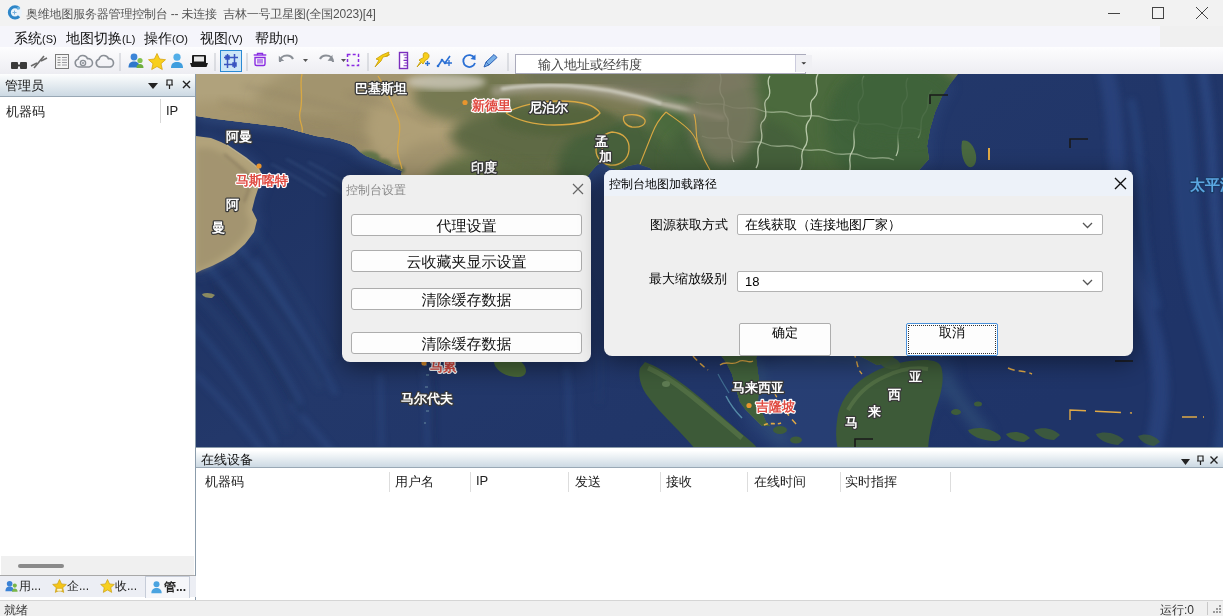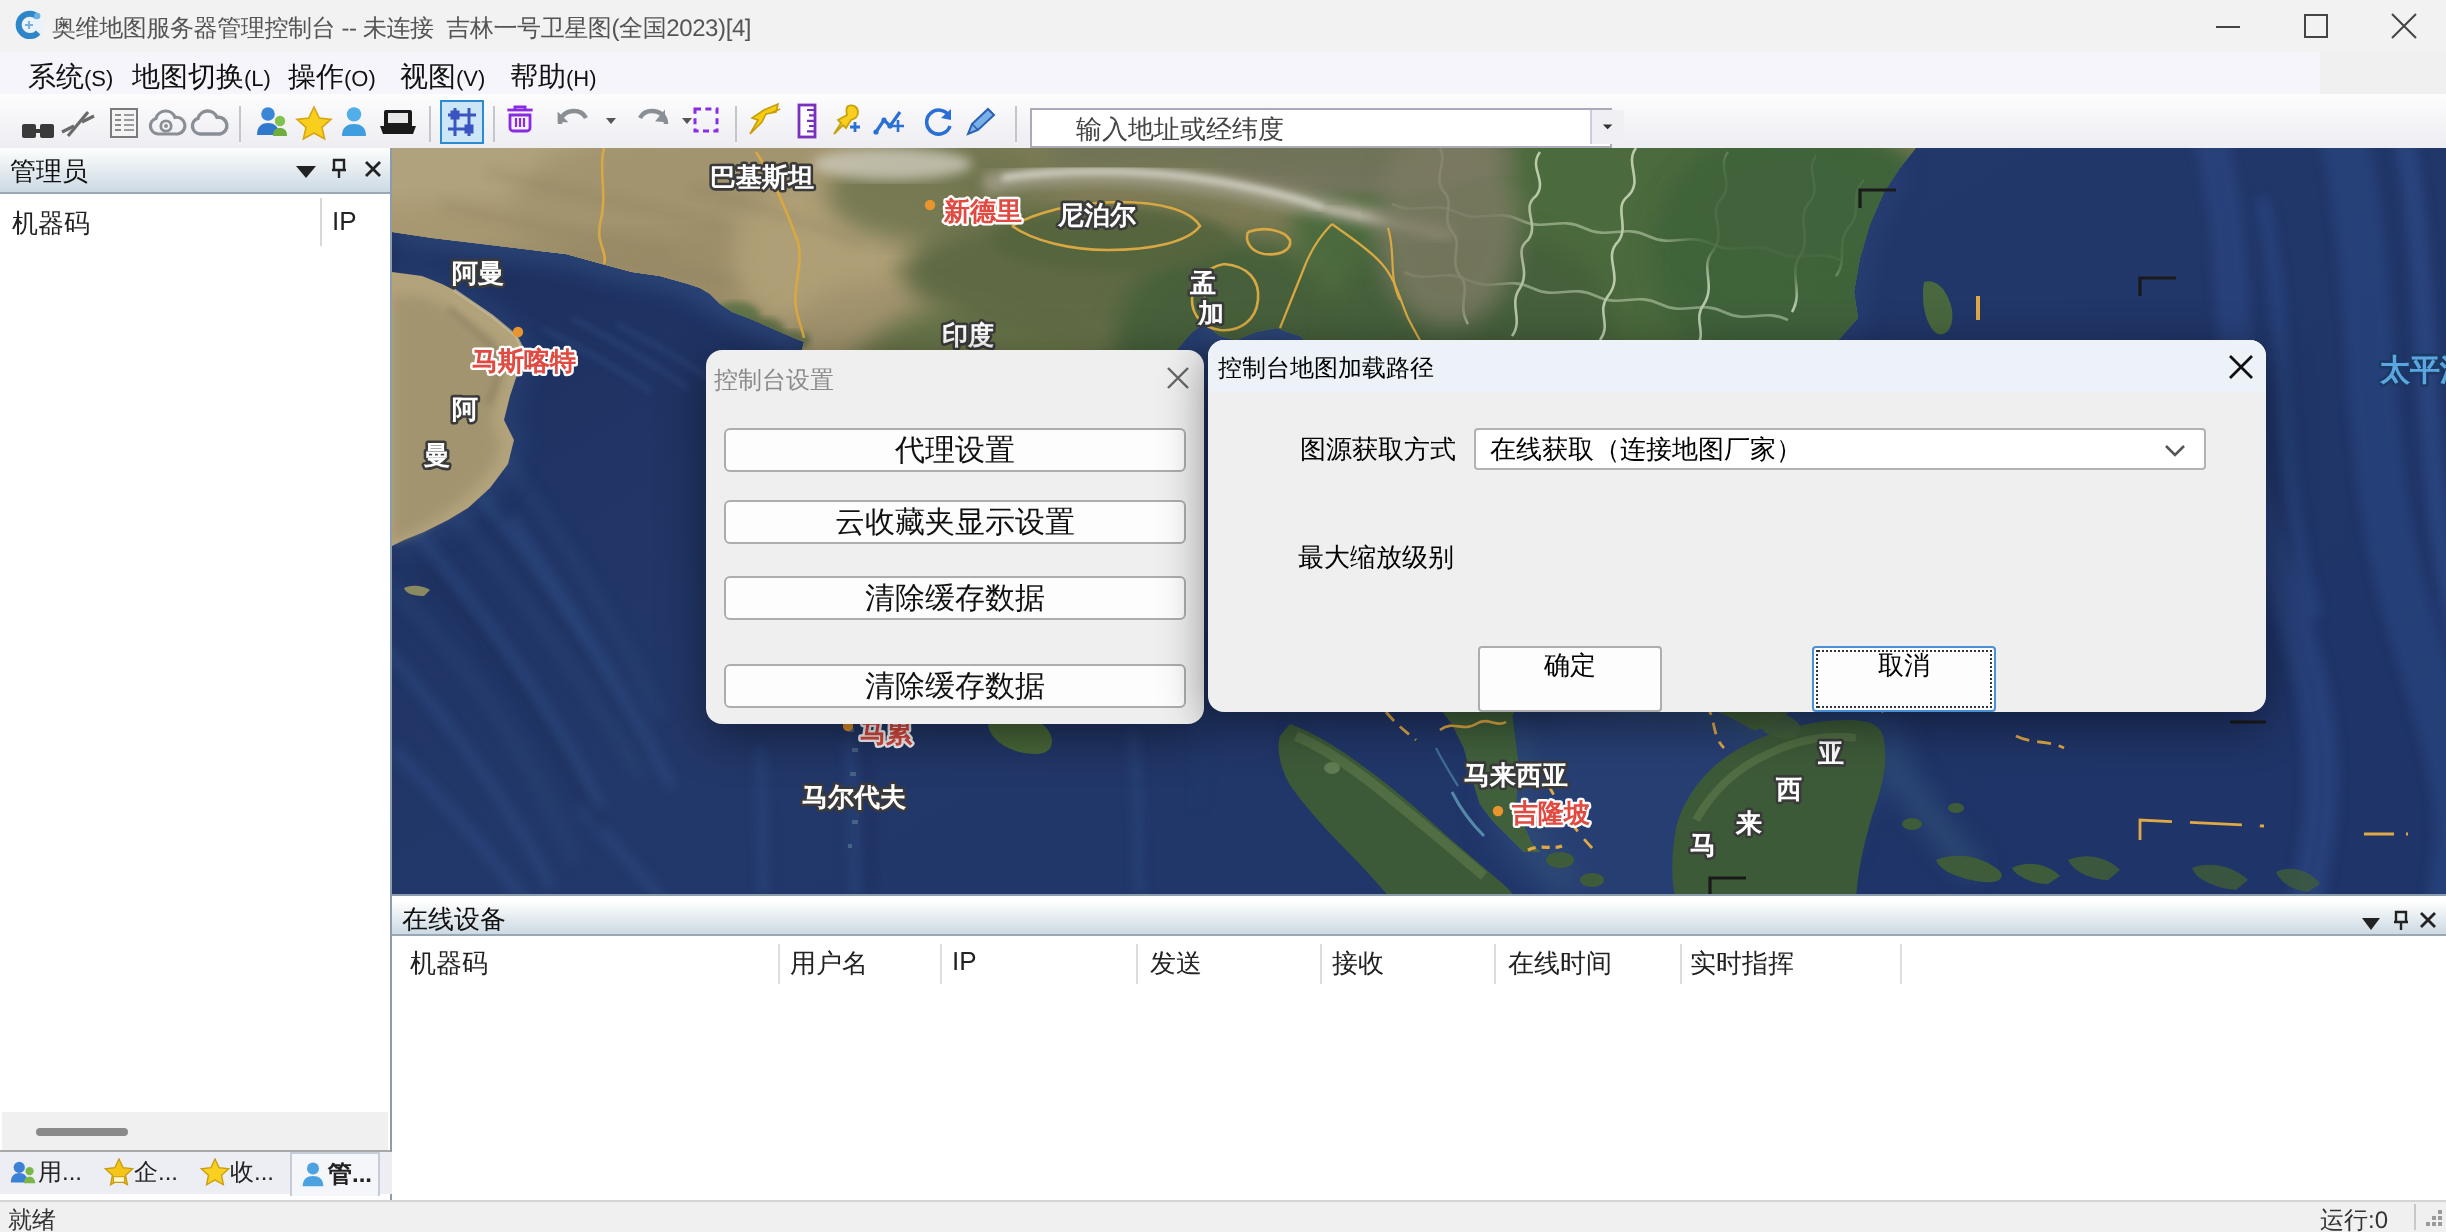--- a/index.html
+++ b/index.html
@@ -37,21 +37,21 @@
   
   #bottompanel{left:196px;top:447px;width:1027px;height:153px;background:#fff;border-top:1px solid #8b9cab;box-sizing:border-box;}
   #bp-head{left:0;top:3px;width:1027px;height:16px;}
   #bp-cols{left:0;top:21px;width:1027px;height:26px;background:#fff;font-size:13px;color:#222;}
   .bp-col{position:absolute;top:4px;}
   .bp-div{position:absolute;top:3px;width:1px;height:20px;background:#ddd;}
   
   #statusbar{left:0;top:600px;width:1223px;height:16px;background:#f0f0f0;border-top:1px solid #d5d5d5;font-size:12px;color:#333;box-sizing:border-box;}
   
   .dialog{border-radius:8px;background:#efefef;box-shadow:0 6px 24px rgba(0,0,0,.45);}
-  #dlg1{left:353px;top:175px;width:249px;height:187px;}
+  #dlg1{left:342px;top:175px;width:249px;height:187px;}
   #dlg1 .dtitle{position:absolute;left:4px;top:7px;font-size:12px;color:#8a8a8a;}
   .dbtn{position:absolute;left:9px;width:231px;height:22px;background:#fdfdfd;border:1px solid #adadad;
     border-radius:3px;font-size:15px;color:#111;text-align:center;line-height:21px;box-sizing:border-box;}
   #dlg2{left:604px;top:170px;width:529px;height:186px;}
   #dlg2 .dtitle{position:absolute;left:5px;top:6px;font-size:12px;color:#000;}
   .dlabel{position:absolute;font-size:13px;color:#000;}
   .combo{position:absolute;left:133px;width:366px;height:21px;background:#fff;border:1px solid #b2b2b2;
     border-radius:2px;font-size:13px;color:#000;line-height:20px;padding-left:7px;box-sizing:border-box;}
   .combo svg{position:absolute;right:8px;top:6px;}
   .dlg2btn{position:absolute;width:92px;height:33px;background:#fdfdfd;border:1px solid #adadad;border-radius:2px;
@@ -583,15 +583,20 @@
   <svg class="abs" style="left:509px;top:6px" width="15" height="15">
       <path d="M2 2 13 13 M13 2 2 13" stroke="#111" stroke-width="1.4"></path>
     </svg>
   <span class="dlabel" style="left:46px;top:46px">图源获取方式</span>
   <div class="combo" style="top:44px">在线获取（连接地图厂家）
     <svg width="13" height="9" viewBox="0 0 13 9">
         <path d="M2 2 6.5 6.5 11 2" fill="none" stroke="#555" stroke-width="1.3"></path>
       </svg>
   </div>
   <span class="dlabel" style="left:45px;top:100px">最大缩放级别</span>
+  <div class="combo" style="top:101px">18
+    <svg width="13" height="9" viewBox="0 0 13 9">
+        <path d="M2 2 6.5 6.5 11 2" fill="none" stroke="#555" stroke-width="1.3"></path>
+      </svg>
+  </div>
   <div class="dlg2btn" style="left:135px;top:153px">确定</div>
   <div class="dlg2btn" style="left:302px;top:153px;border:1px solid #4a90d9;outline:1px dotted #333;outline-offset:-3px">取消</div>
 </div>
 
 </body></html>

